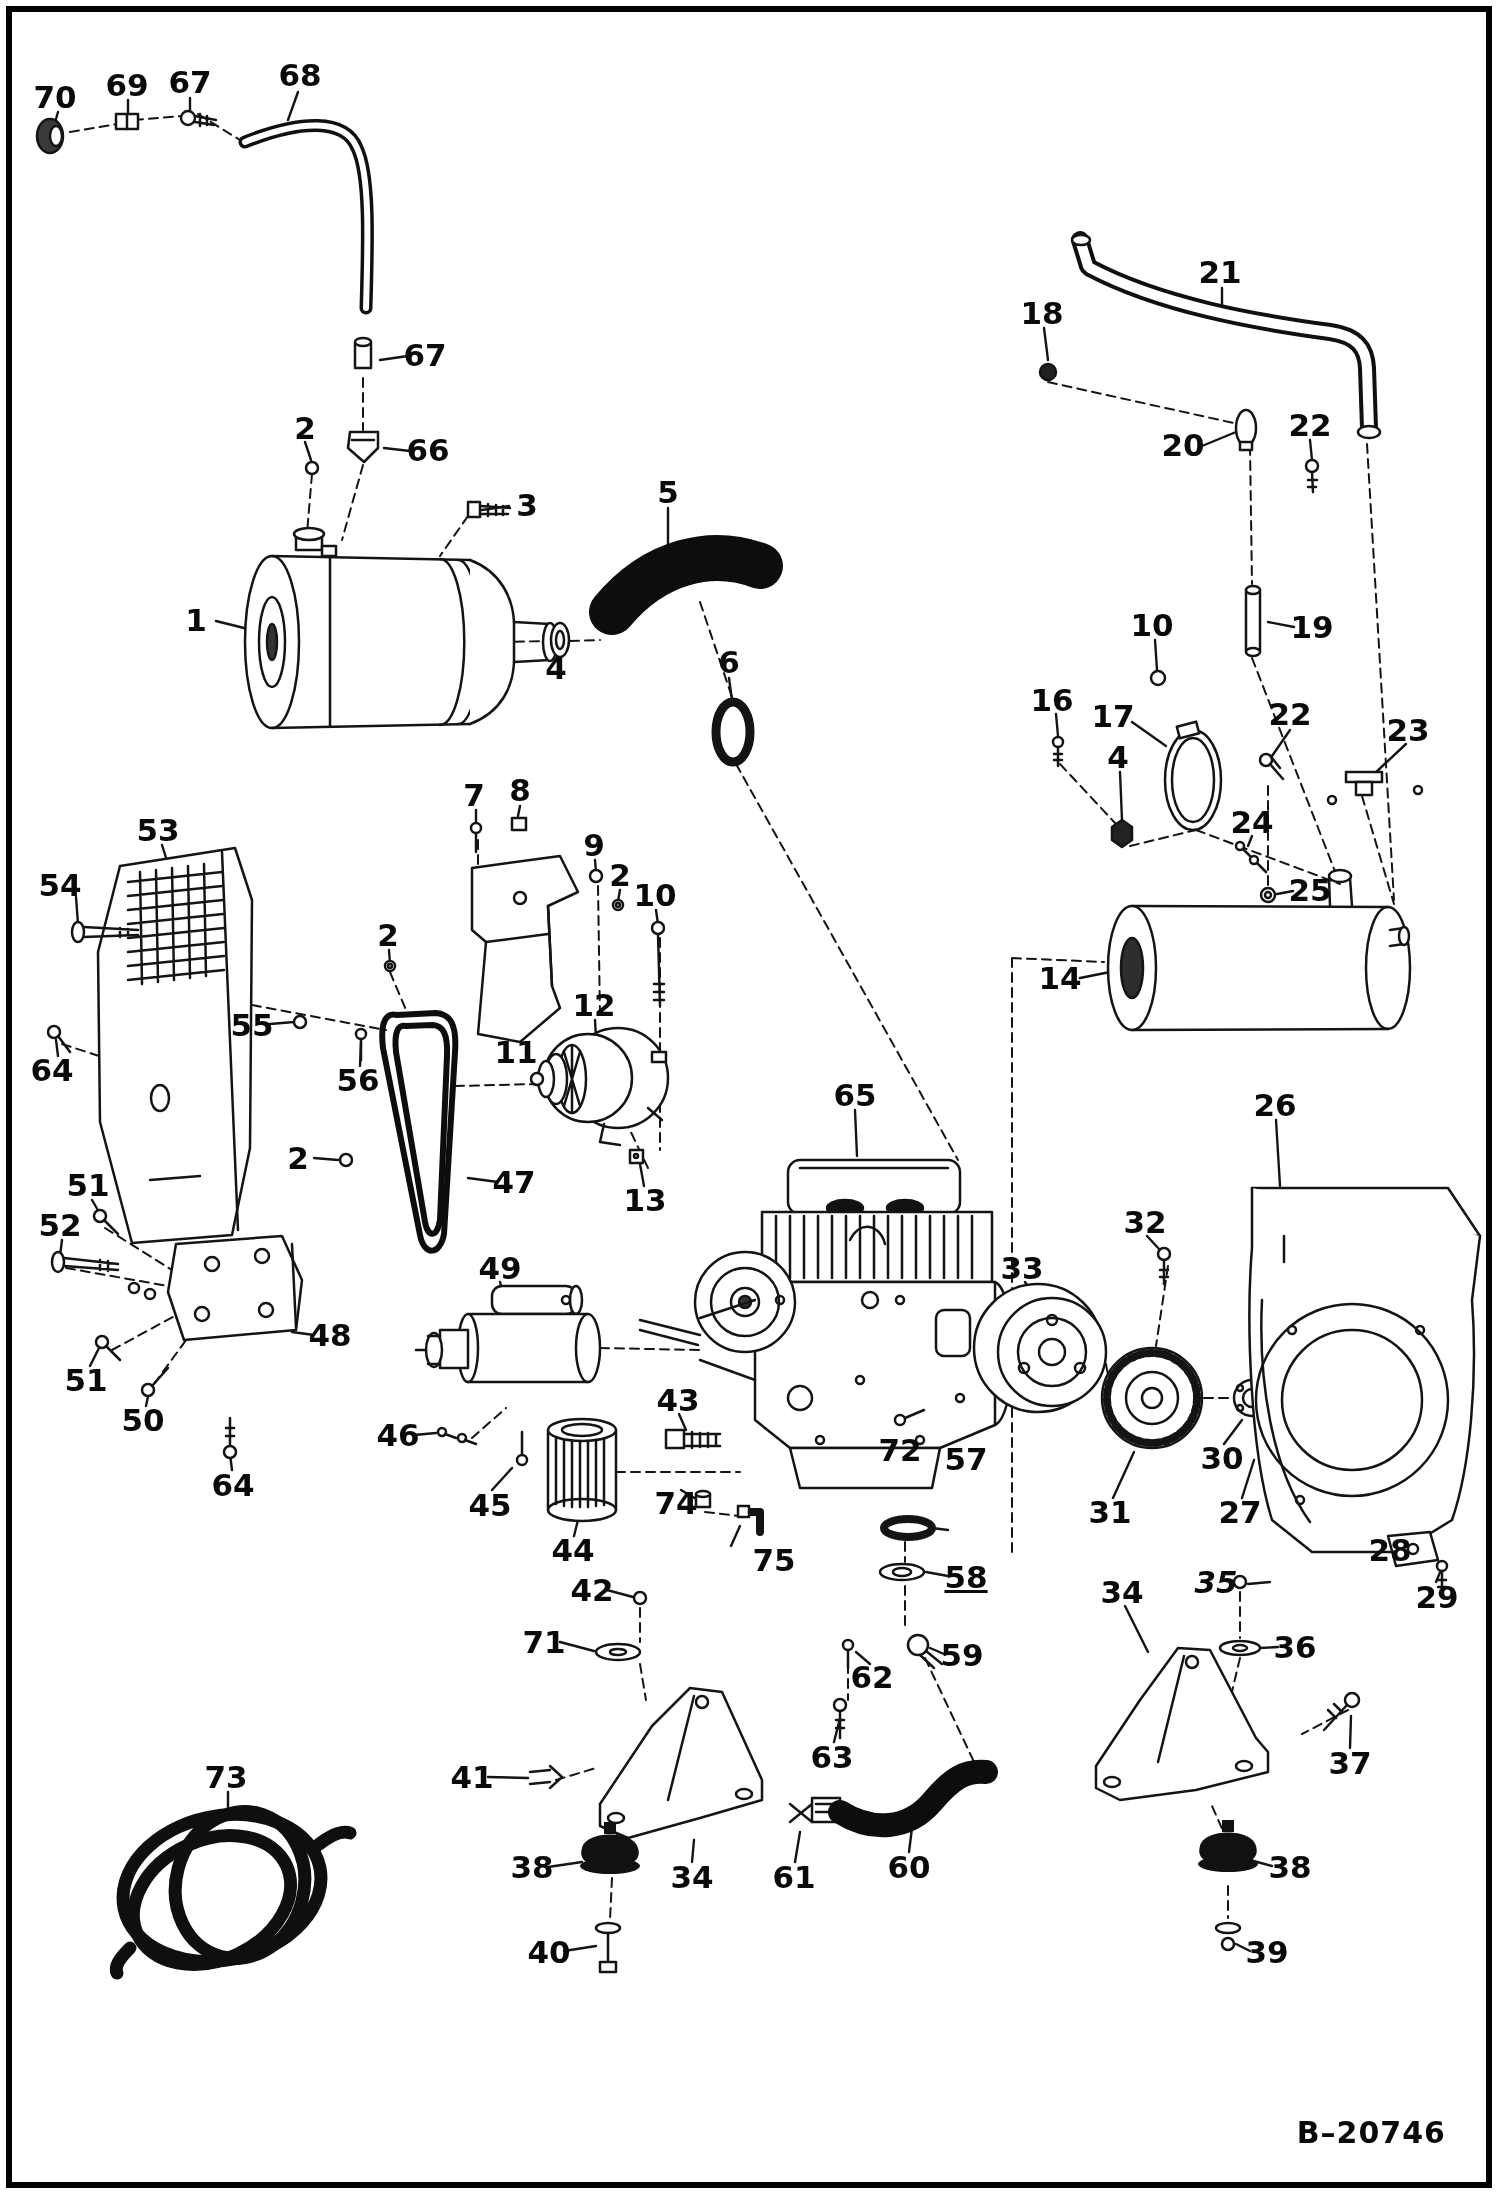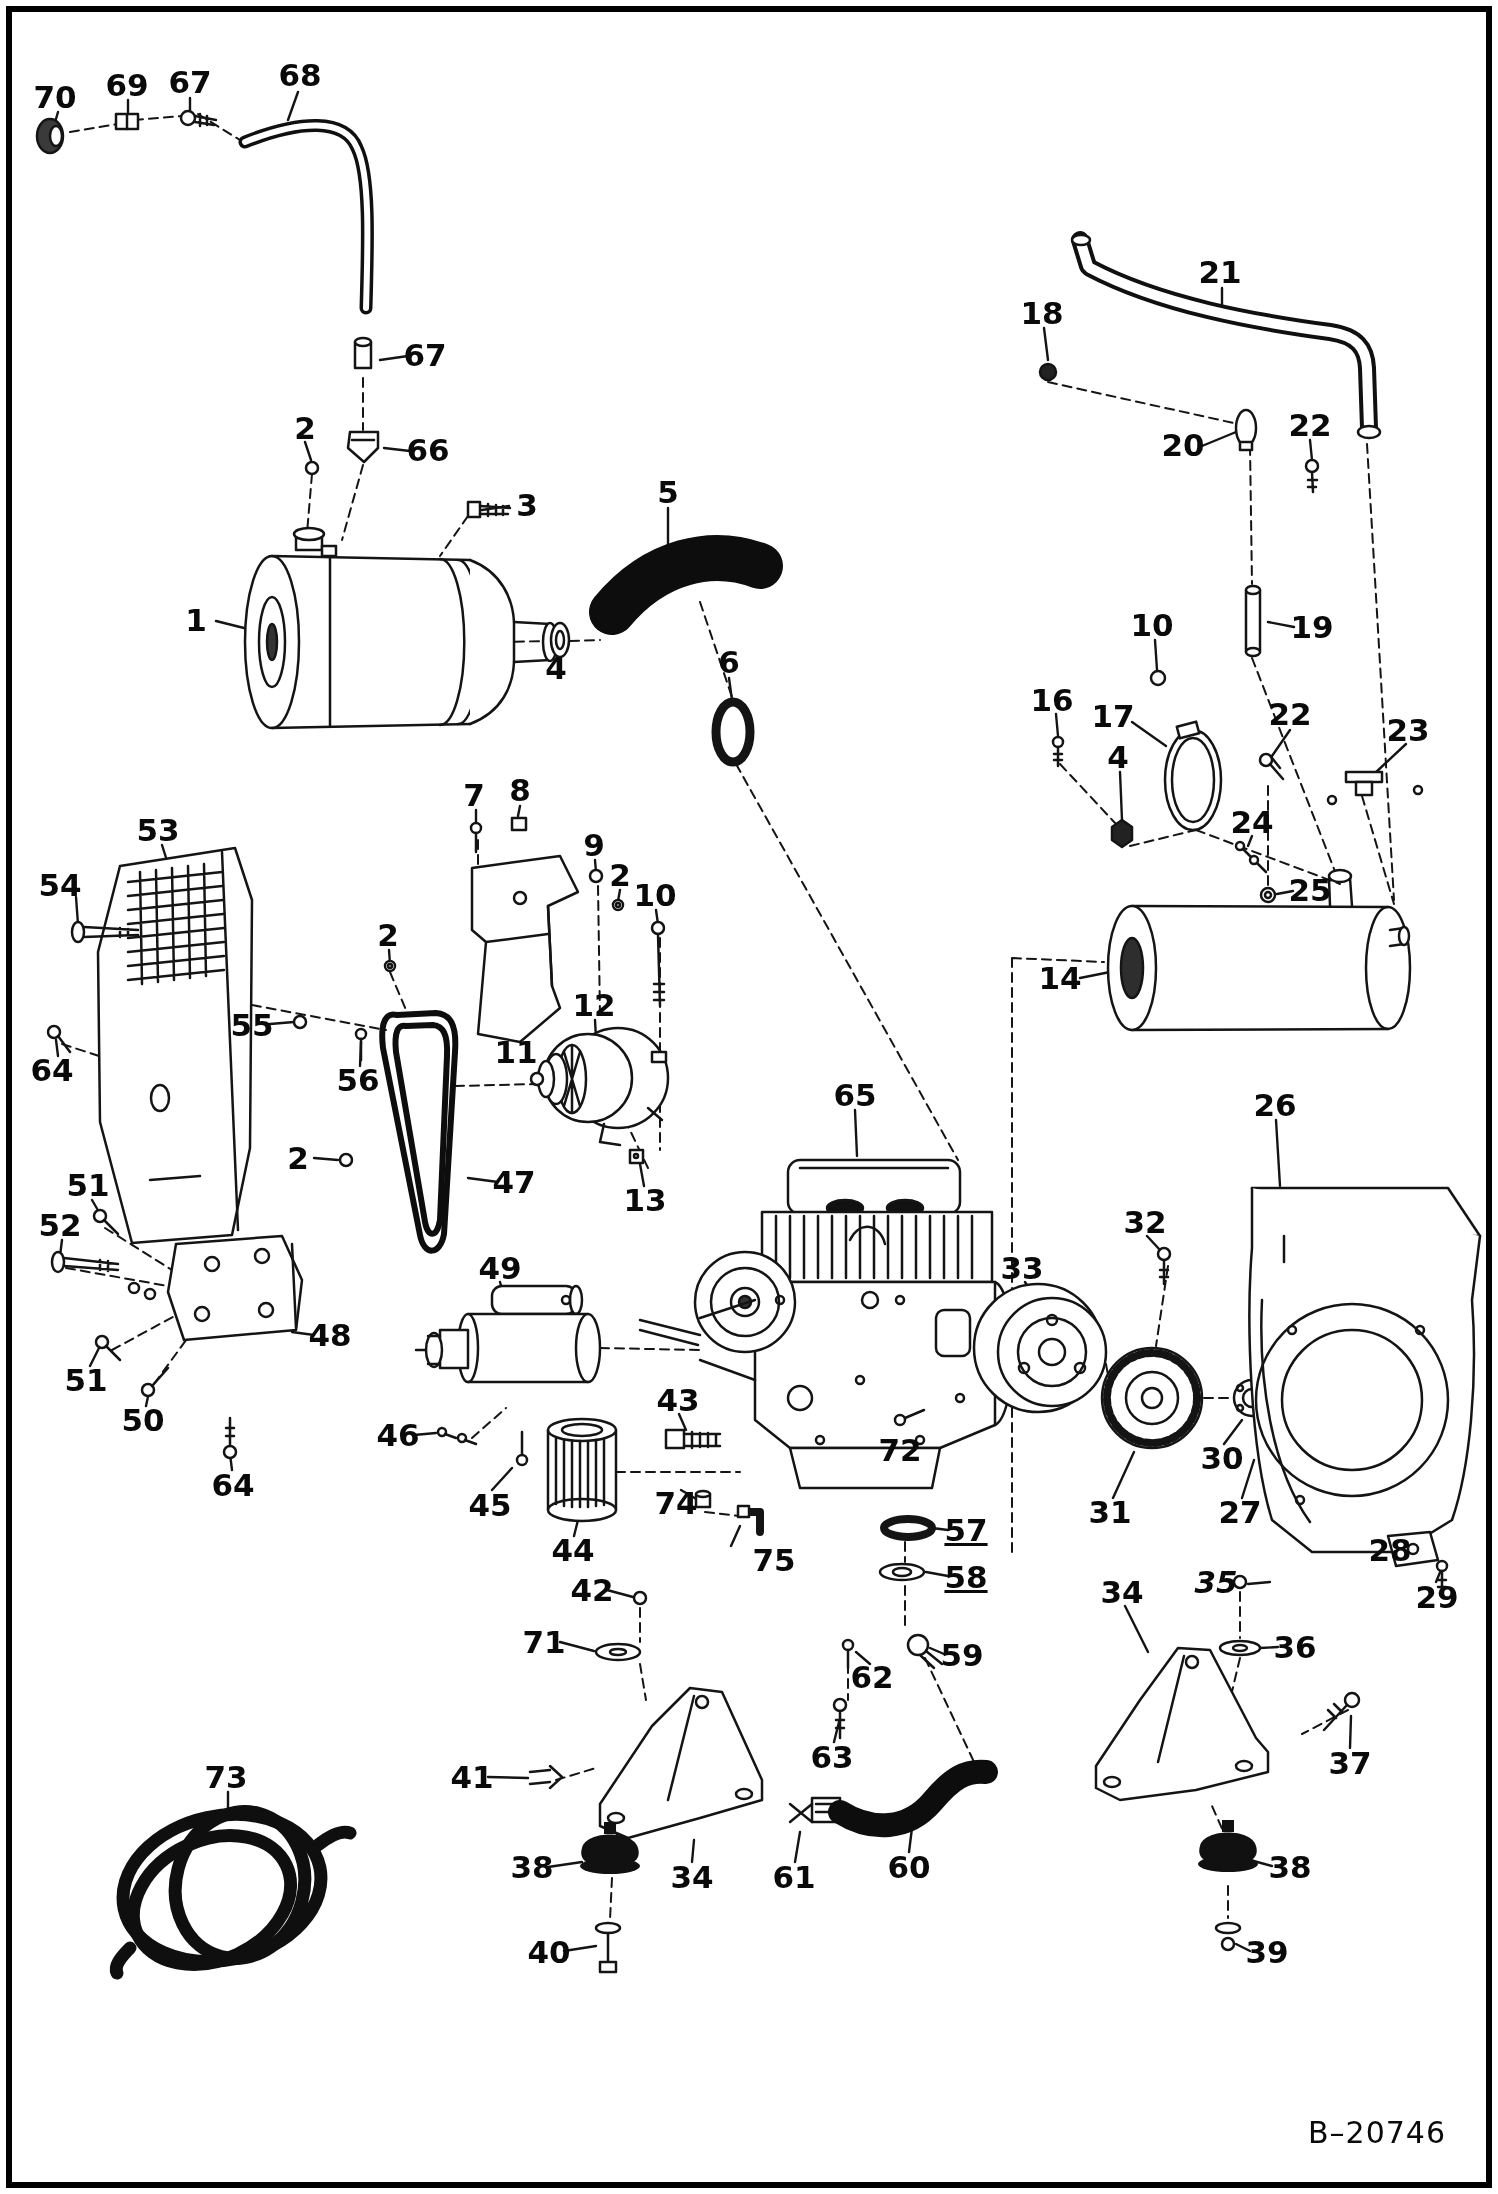--- a/index.html
+++ b/index.html
@@ -2,21 +2,21 @@
 <html><head>
 <meta charset="utf-8">
 <style>
   html,body{margin:0;padding:0;background:#888;}
   .page{position:relative;width:1498px;height:2194px;background:#ffffff;
         font-family:"DejaVu Sans",sans-serif;overflow:hidden;margin:0 auto;}
   .frame{position:absolute;left:6px;top:6px;right:6px;bottom:6px;border:6px solid #000;pointer-events:none;}
   svg.art{position:absolute;left:0;top:0;width:1498px;height:2194px;}
   .callout{position:absolute;transform:translate(-50%,-50%);font-weight:bold;
            font-size:31px;color:#0a0a0a;white-space:nowrap;}
-  .drawing-number{position:absolute;right:52px;bottom:44px;font-weight:normal;
+  .drawing-number{position:absolute;right:52px;bottom:44px;font-weight:bold;
                   font-size:30px;color:#0a0a0a;letter-spacing:1px;margin-top:41px;}
 </style>
 </head>
 <body>
 
 <div class="page">
 
   <svg class="art" viewBox="0 0 1498 2194" xmlns="http://www.w3.org/2000/svg">
     <g stroke="#141414" stroke-width="2.5" fill="none" stroke-linecap="round" stroke-linejoin="round">
 
@@ -563,21 +563,21 @@
       <div class="callout" style="left: 730px; top: 1560px; margin-left: 44px;">75</div>
       <div class="callout" style="left: 900px; top: 1450px;">72</div>
       <div class="callout" style="left: 1022px; top: 1268px;">33</div>
       <div class="callout" style="left: 1145px; top: 1222px;">32</div>
       <div class="callout" style="left: 1275px; top: 1105px;">26</div>
       <div class="callout" style="left: 1222px; top: 1458px;">30</div>
       <div class="callout" style="left: 1240px; top: 1512px;">27</div>
       <div class="callout" style="left: 1110px; top: 1512px;">31</div>
       <div class="callout" style="left: 1390px; top: 1550px;">28</div>
       <div class="callout" style="left: 1437px; top: 1597px;">29</div>
-      <div class="callout" style="left: 966px; top: 1530px; text-decoration: underline;">57</div>
+      <div class="callout" style="left: 966px; top: 1459px;">57</div>
       <div class="callout" style="left: 966px; top: 1577px; text-decoration: underline;">58</div>
       <div class="callout" style="left: 962px; top: 1655px;">59</div>
       <div class="callout" style="left: 872px; top: 1677px;">62</div>
       <div class="callout" style="left: 1216px; top: 1582px; font-style: italic;">35</div>
       <div class="callout" style="left: 1122px; top: 1592px;">34</div>
       <div class="callout" style="left: 1295px; top: 1647px;">36</div>
       <div class="callout" style="left: 1350px; top: 1763px;">37</div>
       <div class="callout" style="left: 832px; top: 1757px;">63</div>
       <div class="callout" style="left: 544px; top: 1642px;">71</div>
       <div class="callout" style="left: 592px; top: 1590px;">42</div>

